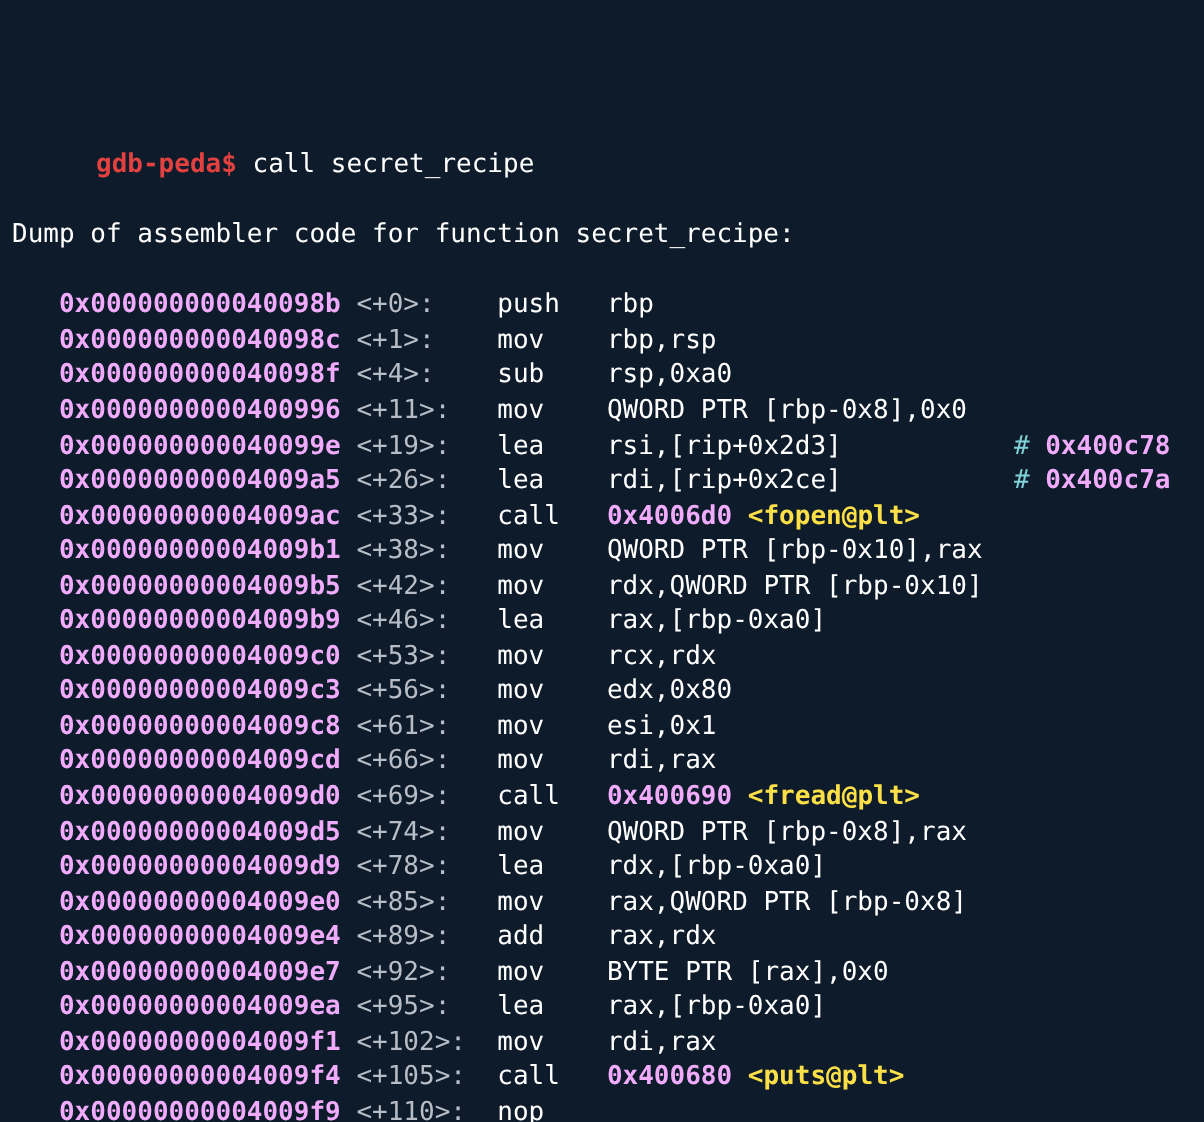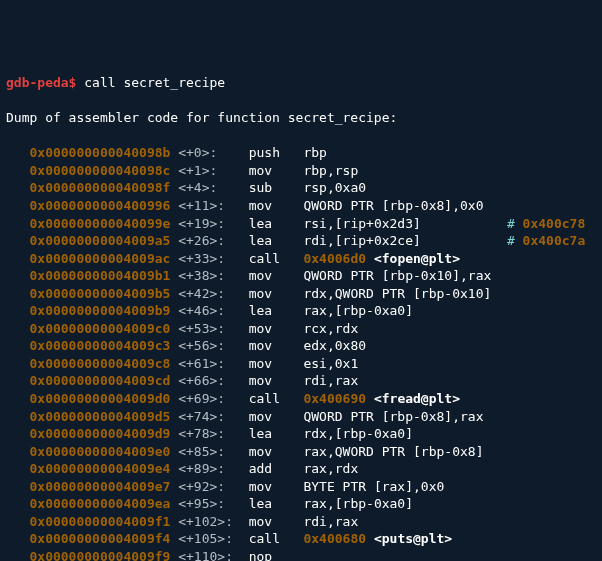--- a/index.html
+++ b/index.html
@@ -1,24 +1,24 @@
 <!DOCTYPE html>
 <html><head>
 <meta charset="utf-8">
 <style>
   html,body{margin:0;padding:0;background:#0d1b2a;color:#e6e7e8;
     font-family:"DejaVu Sans Mono","Menlo","Consolas",monospace;
     font-size:13px;line-height:1.35;}
   .term{padding:4px 6px;white-space:pre;}
-  .red{color:#e2413f;font-weight:bold;}
+  .red{color:#e2413f;font-weight:bold;margin-left:42px;}
   .white{color:#ffffff;}
   .grey{color:#b7bdc6;}
-  .blue{color:#a16207;font-weight:bold;}
+  .blue{color:#f0abfc;font-weight:bold;}
   .cyan{color:#7fd1d6;}
-  .yellow{color:#ffffff;font-weight:bold;}
+  .yellow{color:#fde047;font-weight:bold;}
   .row{display:block;}
 </style>
 </head>
 <body>
 <div class="term">
 
 
 
 <span class="row"><span class="red">gdb-peda$</span><span class="white"> </span><span class="white">call secret_recipe</span></span>
 <span class="row white">Dump of assembler code for function secret_recipe:</span>

